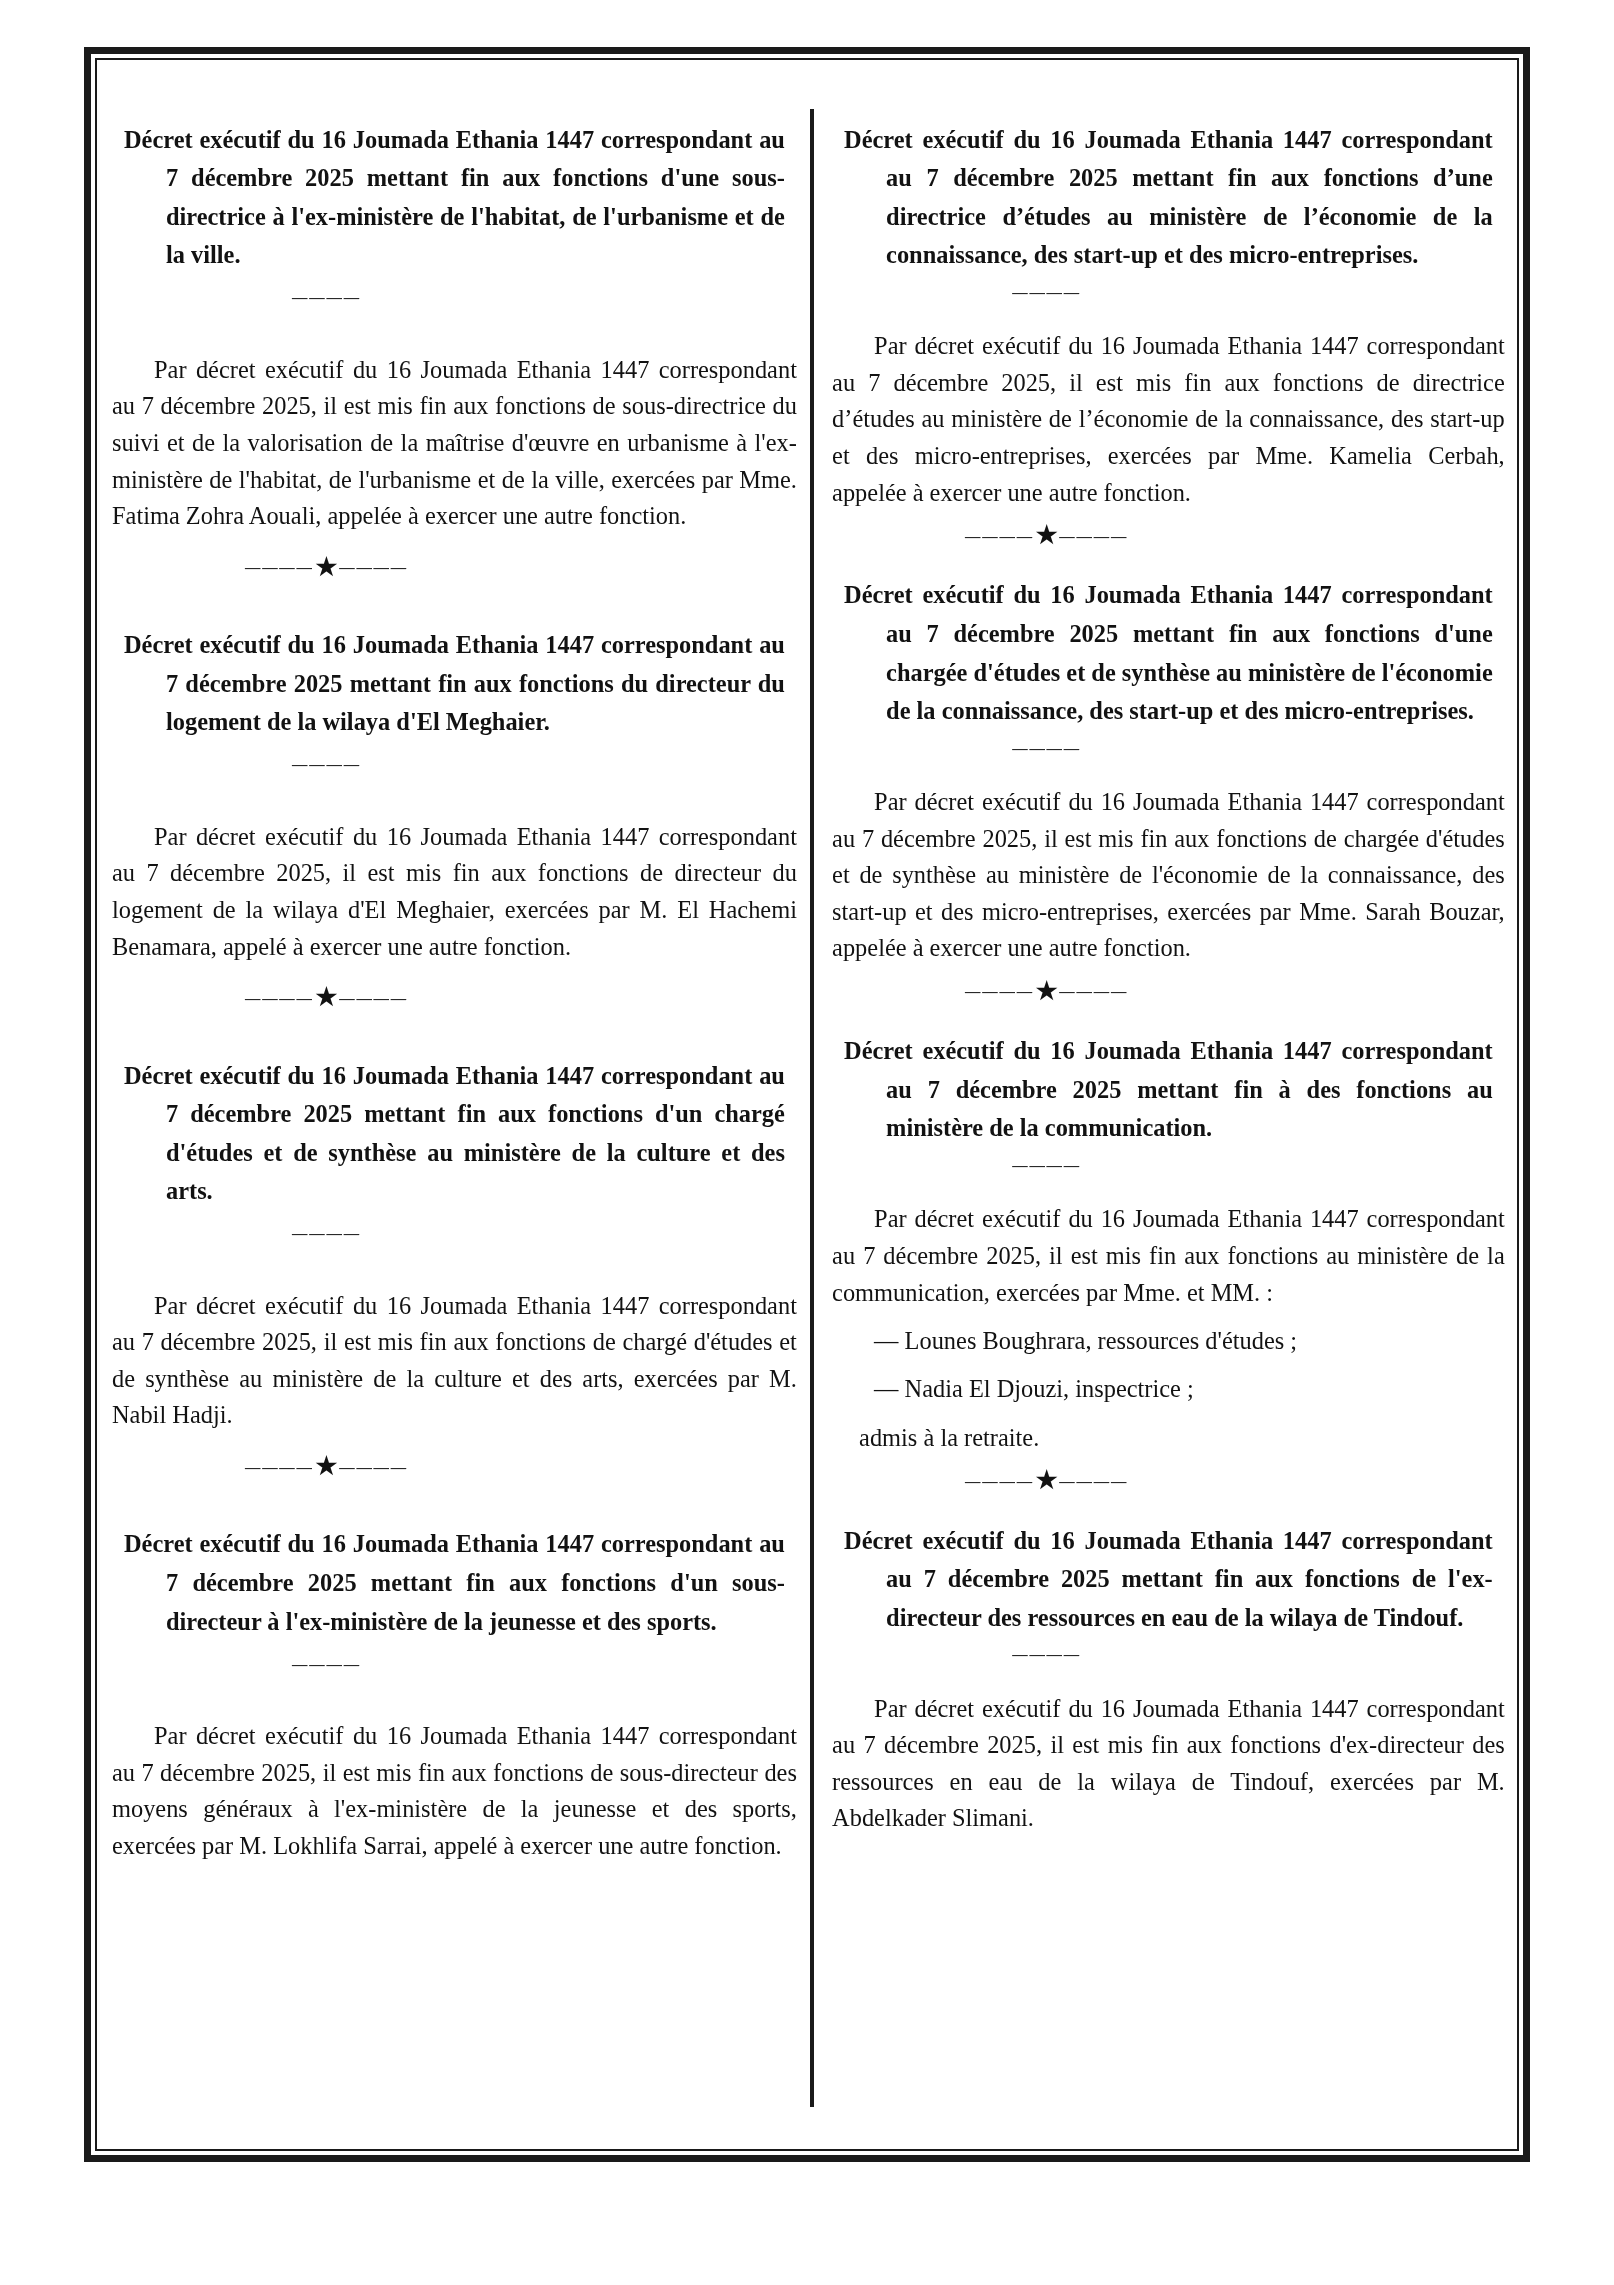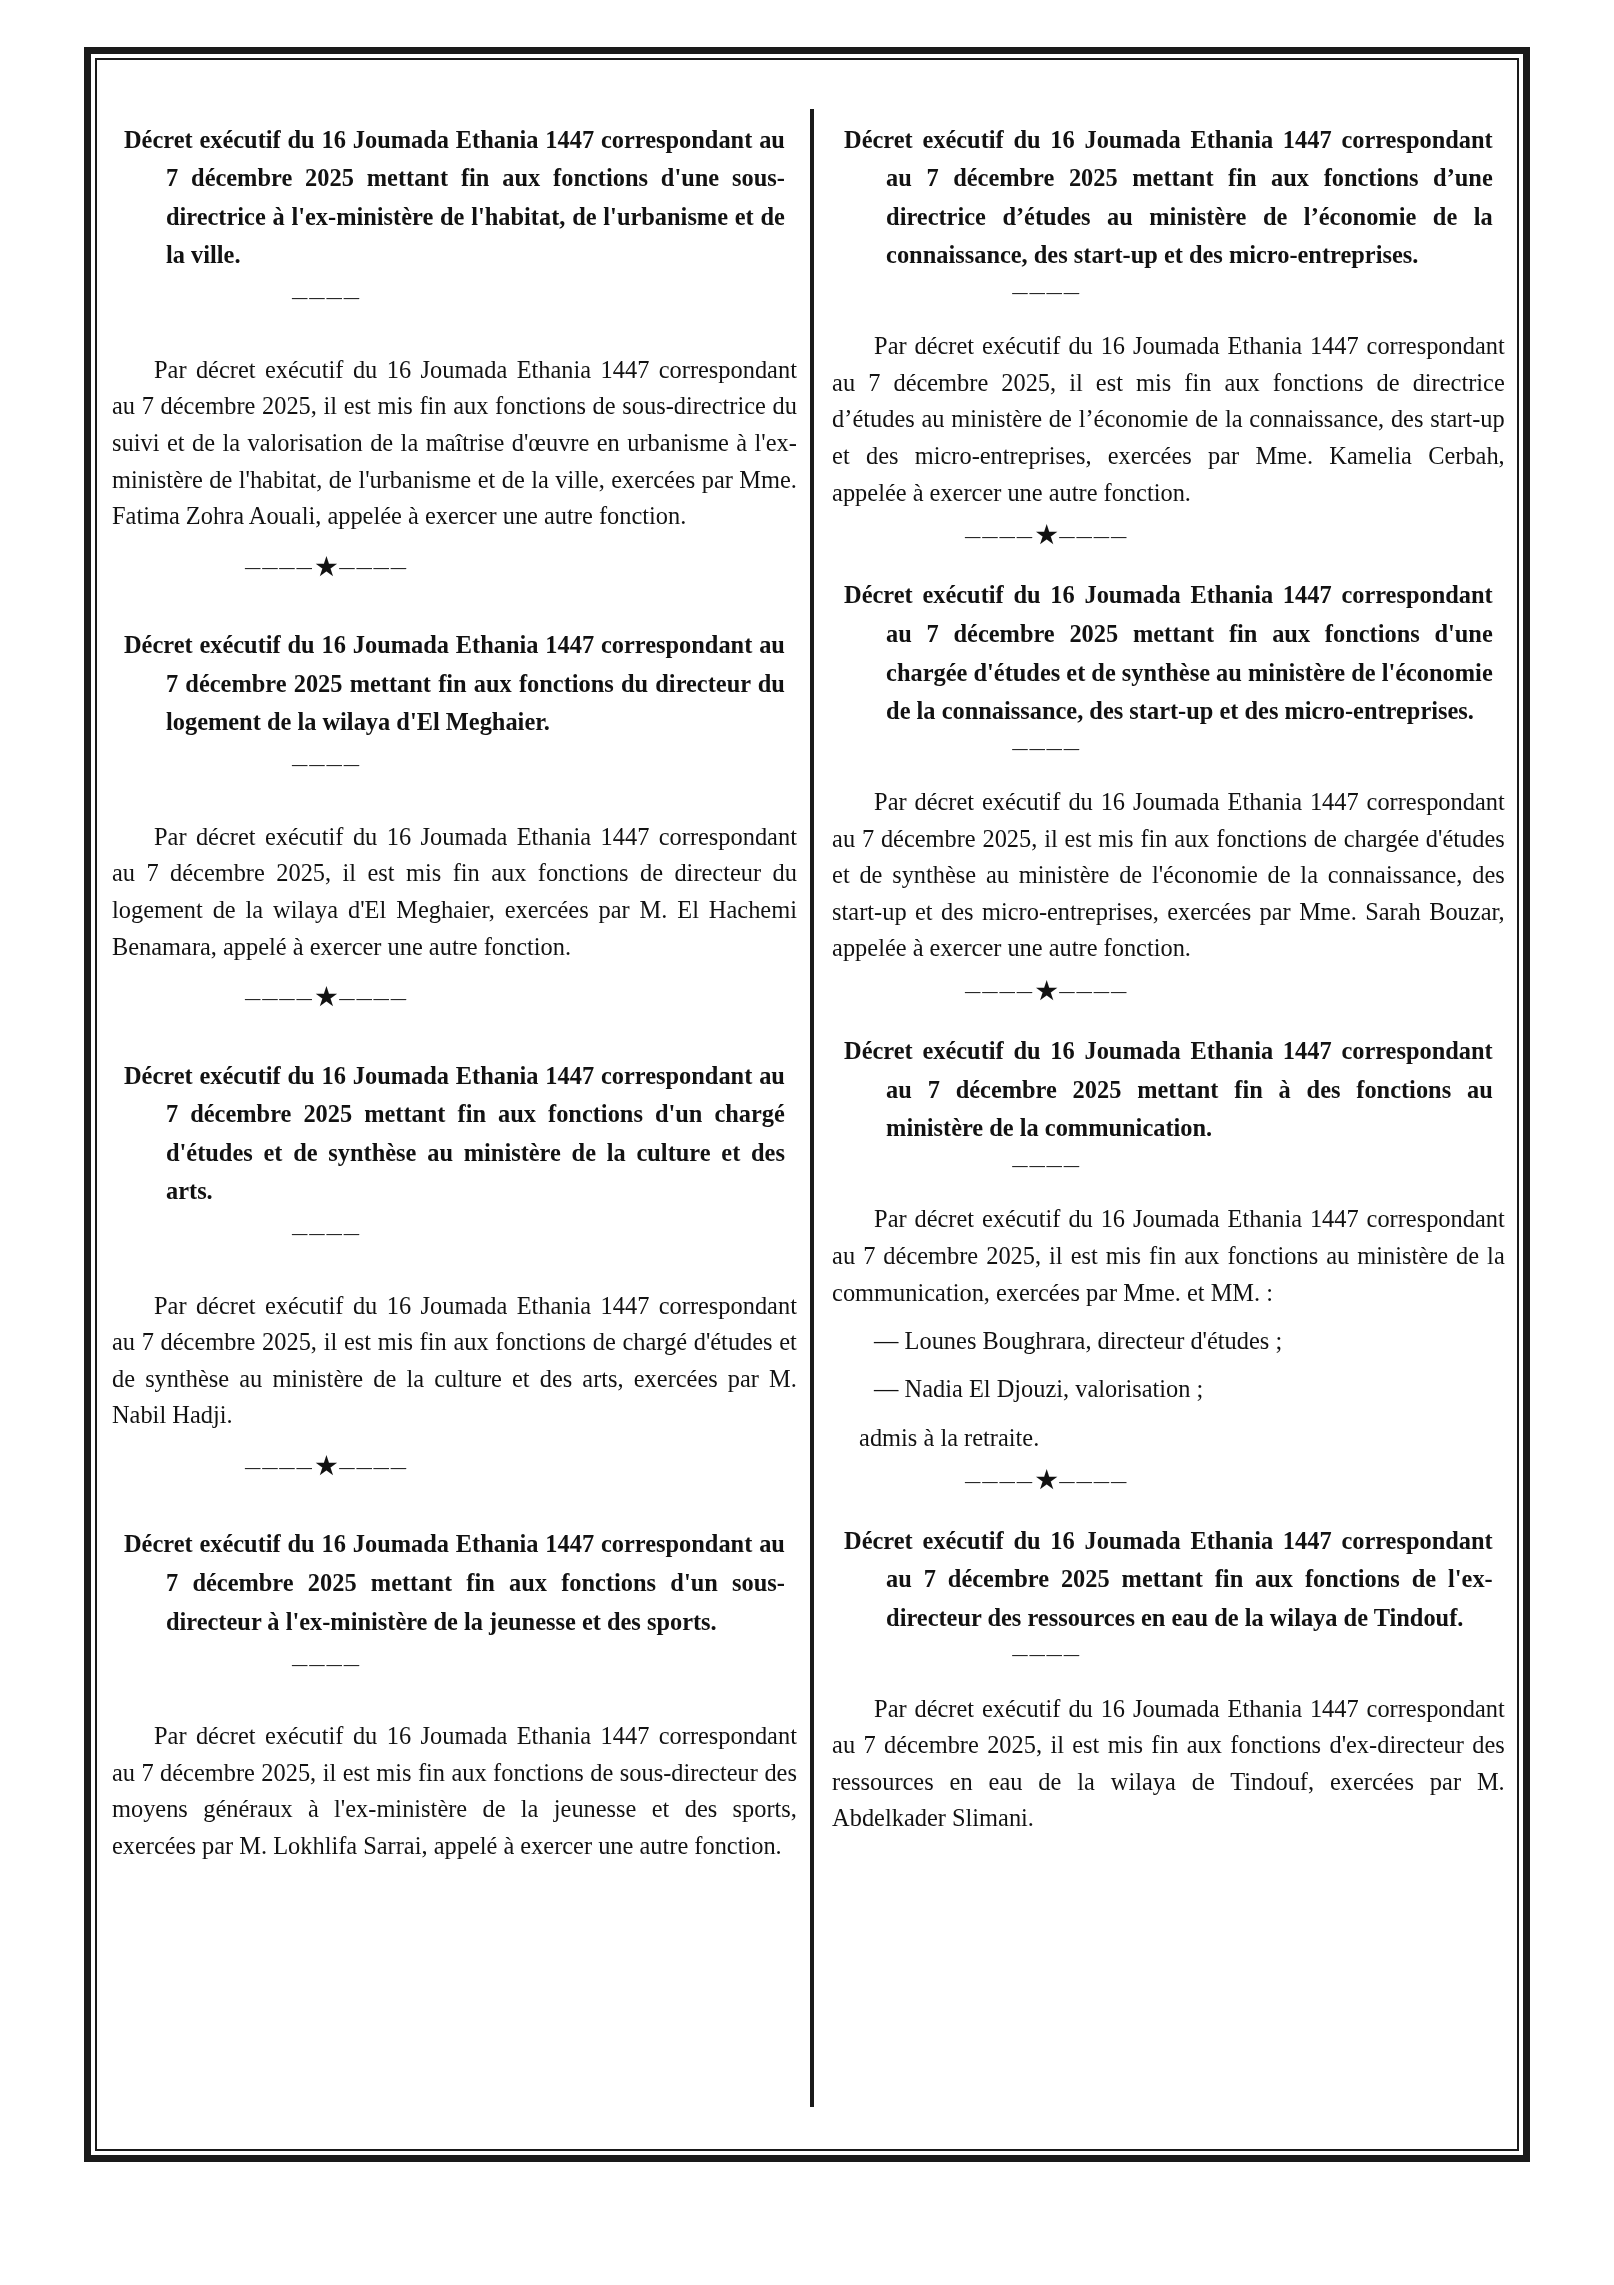--- a/index.html
+++ b/index.html
@@ -194,22 +194,22 @@
         <p class="decree-par">Par décret exécutif du 16 Joumada Ethania 1447 correspondant au 7 décembre 2025, il est mis fin aux fonctions de chargée d'études et de synthèse au ministère de l'économie de la connaissance, des start-up et des micro-entreprises, exercées par Mme. Sarah Bouzar, appelée à exercer une autre fonction.</p>
         <div class="sep star-row">
           <span>————</span>
           <span class="star-glyph">★</span>
           <span>————</span>
         </div>
 
         <p class="decree-heading">Décret exécutif du 16 Joumada Ethania 1447 correspondant au 7 décembre 2025 mettant fin à des fonctions au ministère de la communication.</p>
         <div class="sep dash-row">————</div>
         <p class="decree-par">Par décret exécutif du 16 Joumada Ethania 1447 correspondant au 7 décembre 2025, il est mis fin aux fonctions au ministère de la communication, exercées par Mme. et MM. :</p>
-        <p class="decree-par">— Lounes Boughrara, directeur d'études ;</p>
-        <p class="decree-par">— Nadia El Djouzi, valorisation ;</p>
+        <p class="decree-par">— Lounes Boughrara, ressources d'études ;</p>
+        <p class="decree-par">— Nadia El Djouzi, inspectrice ;</p>
         <p class="decree-par closing-par">admis à la retraite.</p>
         <div class="sep star-row">
           <span>————</span>
           <span class="star-glyph">★</span>
           <span>————</span>
         </div>
 
         <p class="decree-heading">Décret exécutif du 16 Joumada Ethania 1447 correspondant au 7 décembre 2025 mettant fin aux fonctions de l'ex-directeur des ressources en eau de la wilaya de Tindouf.</p>
         <div class="sep dash-row">————</div>
         <p class="decree-par">Par décret exécutif du 16 Joumada Ethania 1447 correspondant au 7 décembre 2025, il est mis fin aux fonctions d'ex-directeur des ressources en eau de la wilaya de Tindouf, exercées par M. Abdelkader Slimani.</p>

